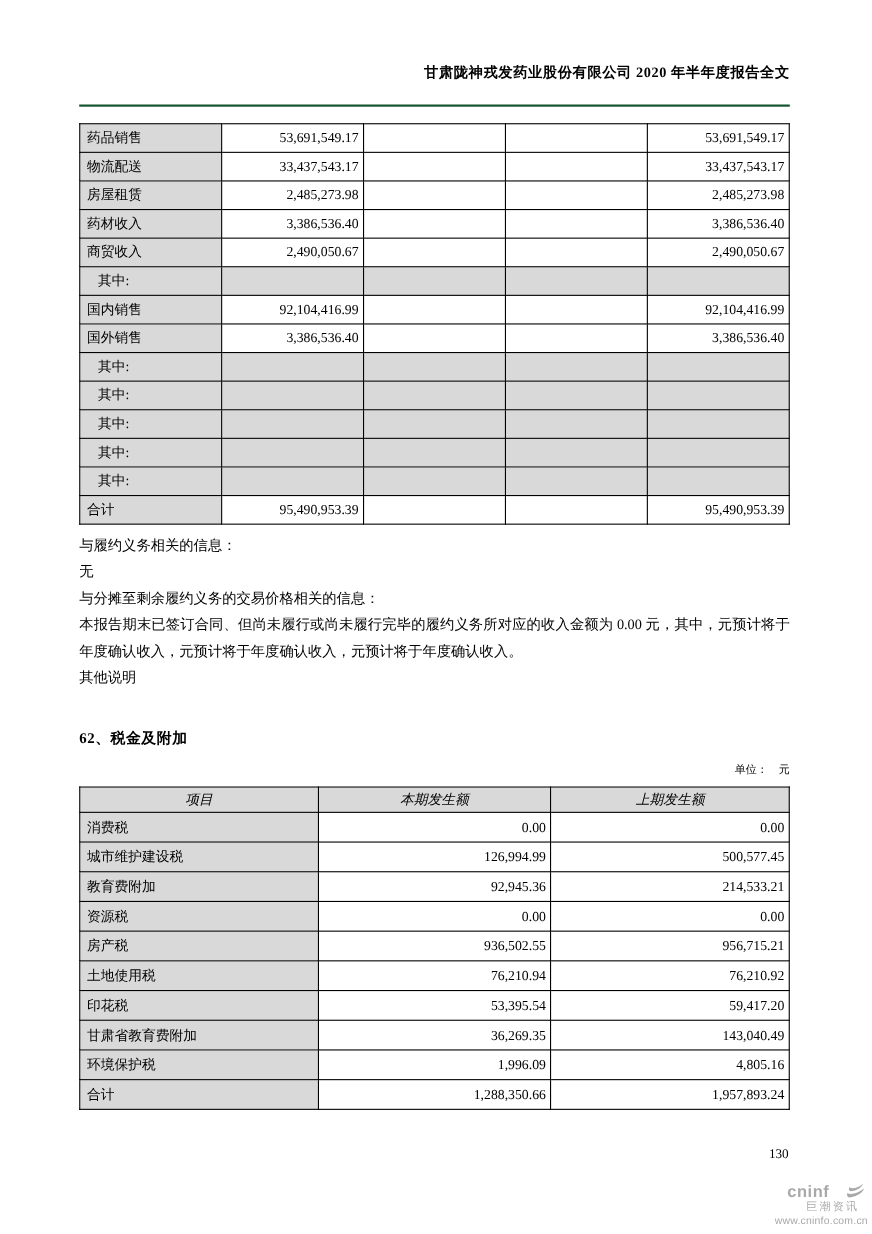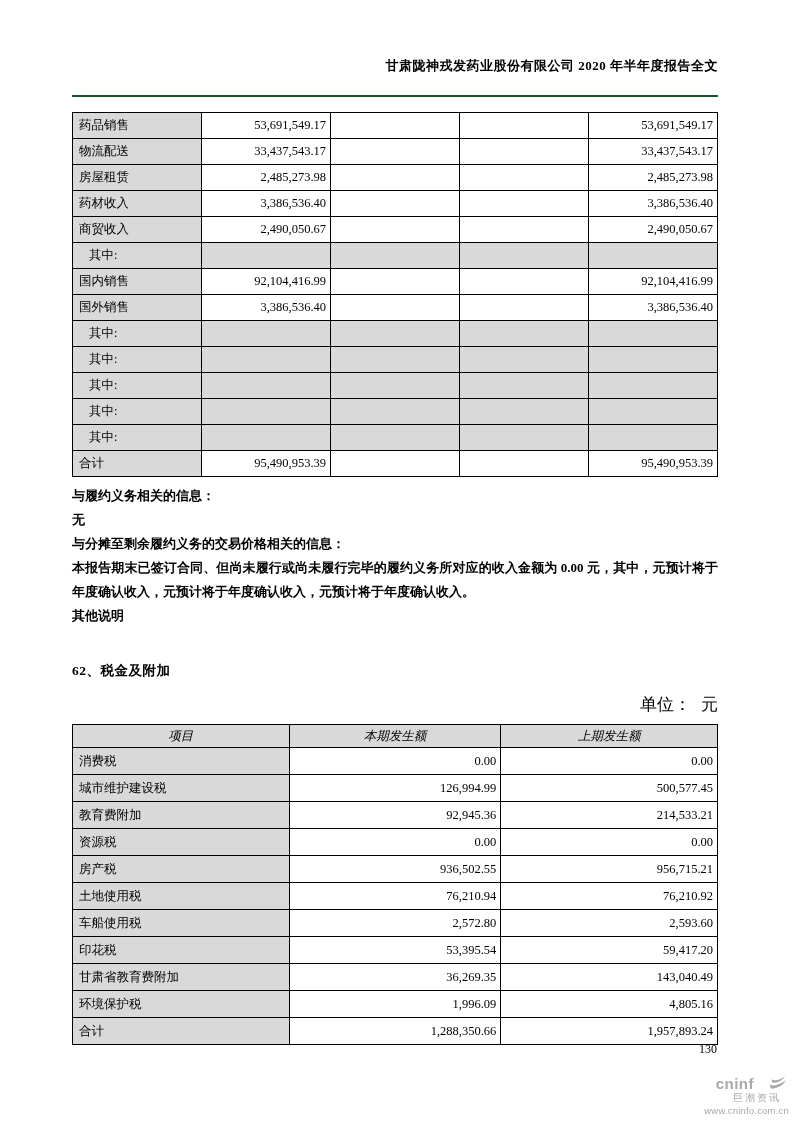--- a/index.html
+++ b/index.html
@@ -21,25 +21,25 @@
   table { width:100%; border-collapse:collapse; table-layout:fixed; }
   td, th { border:1px solid #000; font-size:12.5px; overflow:hidden; white-space:nowrap; }
   
   .t1 { margin-top:15px; }
   .t1 td { height:26px; }
   .t1 td.label { background:#d9d9d9; text-align:left; padding-left:6px; width:20%; }
   .t1 td.label.indent { padding-left:16px; }
   .t1 td.val { text-align:right; padding-right:4px; width:20%; }
   .t1 tr.gray-row td { background:#d9d9d9; }
   
-  .notes { margin-top:7px; font-size:13px;font-weight:bold; }
+  .notes { margin-top:7px; font-size:13px; }
   .notes p { line-height:24px; text-align:justify; }
   
   .section-title { margin-top:34px; font-size:13.5px; font-weight:bold; letter-spacing:0.5px; }
-  .unit-line { margin-top:13px; text-align:right; font-size:17px; }
+  .unit-line { margin-top:13px; text-align:right; font-size:10px; }
   .unit-line .unit-value { margin-left:10px; }
   
   .t2 { margin-top:8px; }
   .t2 th { height:23px; background:#d9d9d9; font-weight:normal; text-align:center;font-style:italic; }
   .t2 th.c1 { width:33.6%; } .t2 th.c2 { width:32.8%; } .t2 th.c3 { width:33.6%; }
   .t2 td { height:27px; }
   .t2 td.label { background:#d9d9d9; text-align:left; padding-left:6px; }
   .t2 td.val { text-align:right; padding-right:4px; }
   
   .page-number { position:absolute; top:1042px; right:76px; font-size:12px; }
@@ -213,25 +213,20 @@
           <td class="label">房产税</td>
           <td class="val">936,502.55</td>
           <td class="val">956,715.21</td>
         </tr>
         <tr>
           <td class="label">土地使用税</td>
           <td class="val">76,210.94</td>
           <td class="val">76,210.92</td>
         </tr>
         <tr>
-          <td class="label">车船使用税</td>
-          <td class="val">2,572.80</td>
-          <td class="val">2,593.60</td>
-        </tr>
-        <tr>
           <td class="label">印花税</td>
           <td class="val">53,395.54</td>
           <td class="val">59,417.20</td>
         </tr>
         <tr>
           <td class="label">甘肃省教育费附加</td>
           <td class="val">36,269.35</td>
           <td class="val">143,040.49</td>
         </tr>
         <tr>

